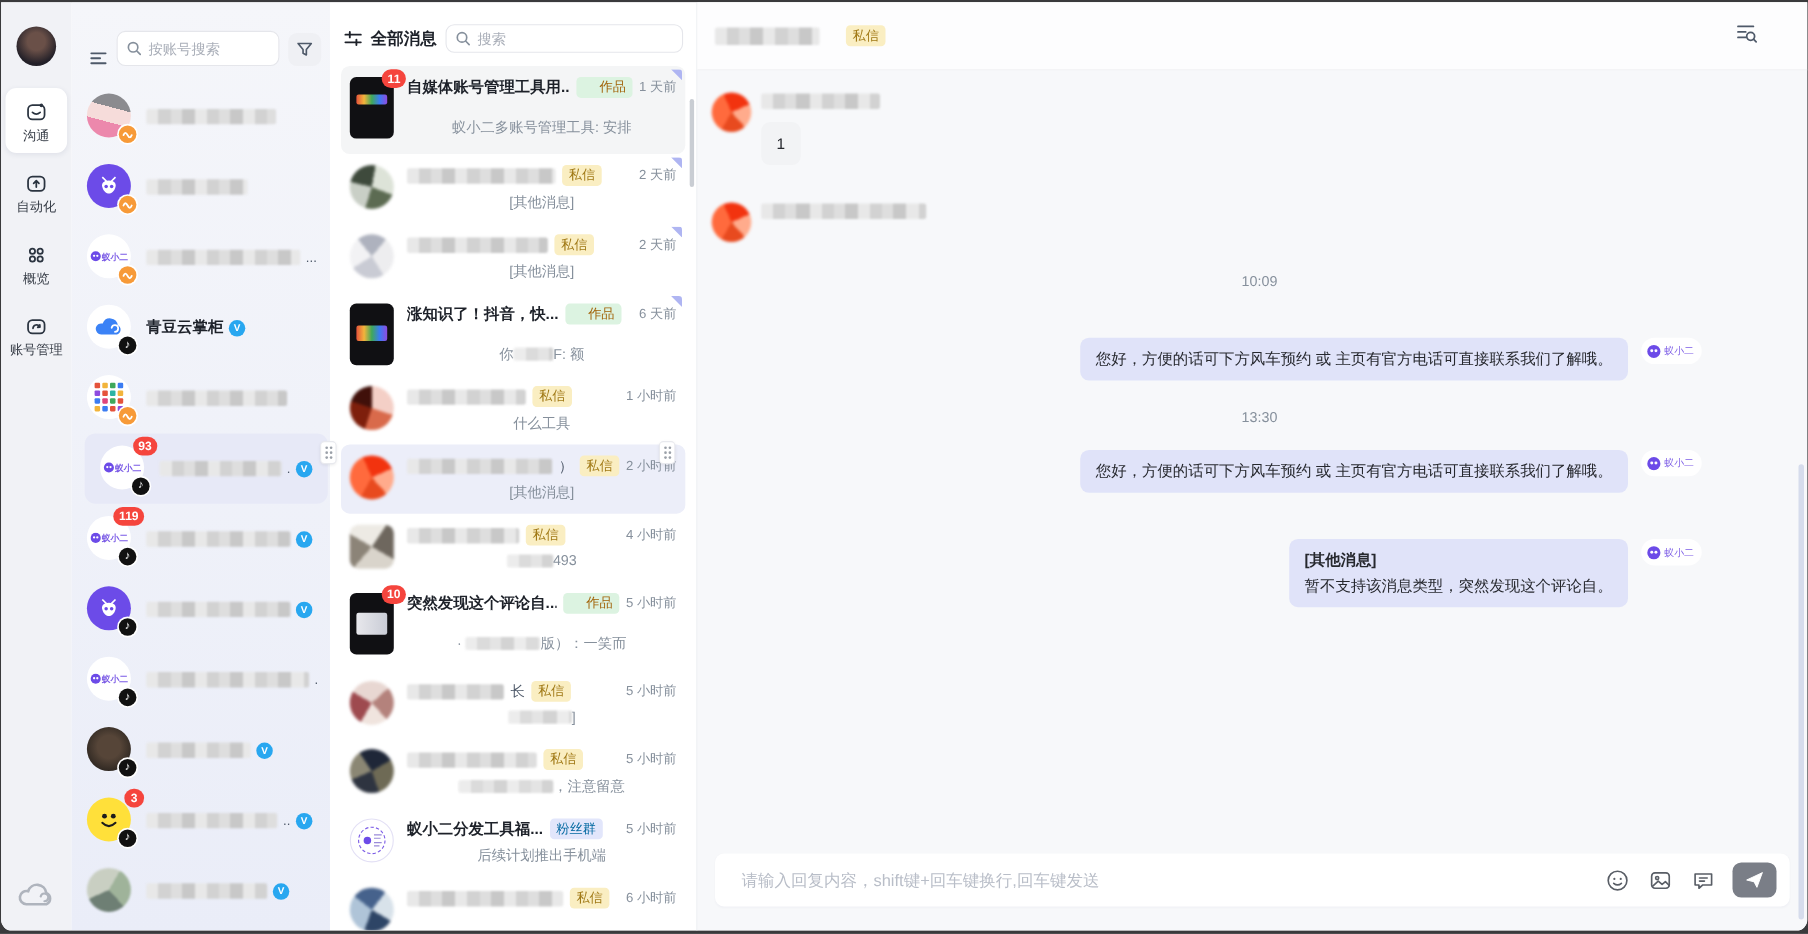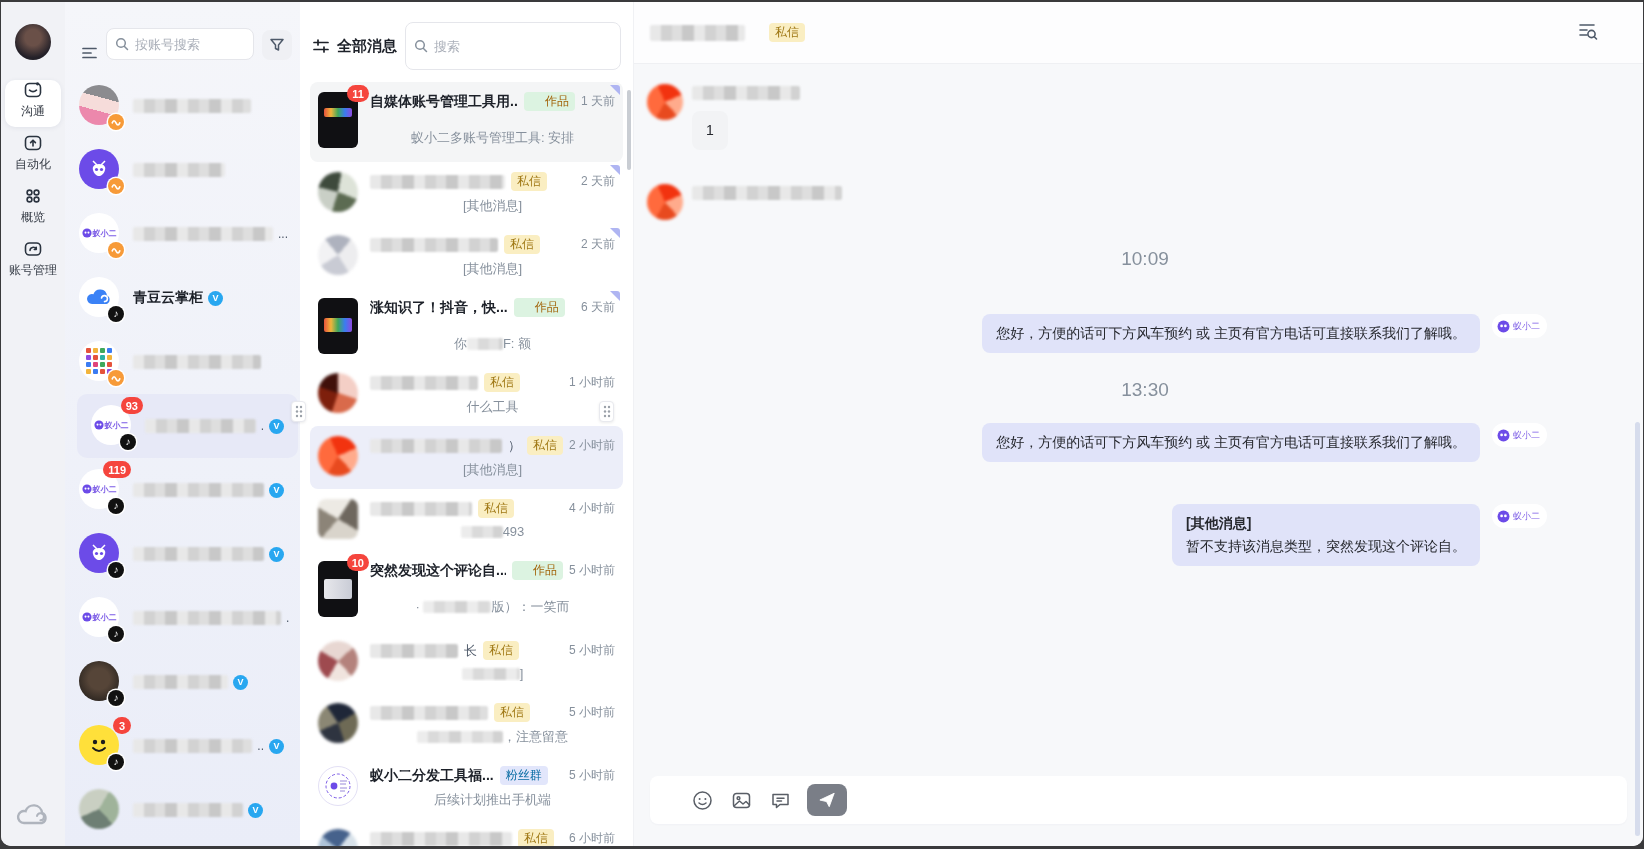--- a/index.html
+++ b/index.html
@@ -4,21 +4,21 @@
 <style>
   * { margin:0; padding:0; box-sizing:border-box; }
   html,body { width:1644px; height:849px; font-family:"Liberation Sans","DejaVu Sans",sans-serif; }
   body { background:#3a3a3c; position:relative; overflow:hidden; }
   .app { position:absolute; inset:2px 1px 3px 1px; background:#fff; border-radius:0 0 10px 10px; overflow:hidden; display:flex; }
 
   
   .rail { flex:0 0 64px; background:#F1F2F6; position:relative; padding-top:22px; }
   .rail-avatar { width:36px; height:36px; border-radius:50%; margin:0 auto 20px;
       background:radial-gradient(circle at 50% 38%, #6a5048 0 28%, #232028 70%); }
-  .nav-item { width:56px; margin:6px auto; padding:0 0 7px; border-radius:10px; text-align:center; cursor:pointer; }
+  .nav-item { width:56px; margin:6px auto; padding:12px 0 7px; border-radius:10px; text-align:center; cursor:pointer; }
   .nav-item.active { background:#fff; box-shadow:0 1px 5px rgba(40,50,90,.08); }
   .nav-item svg { display:block; margin:0 auto 3px; }
   .nav-label { font-size:12px; color:#353B45; letter-spacing:0; }
   .rail-logo { position:absolute; bottom:14px; left:50%; transform:translateX(-50%); }
 
   
   .acc-col { flex:0 0 235px; background:linear-gradient(180deg,#F5F6FA 0%,#EAEDF8 100%); position:relative; overflow:hidden; }
   .acc-head { display:flex; align-items:flex-end; padding:26px 8px 10px 16px; gap:8px; }
   .search-box { flex:1; height:32px; background:#fff; border:1px solid #E5E6EB; border-radius:8px; display:flex; align-items:center; padding:0 8px; gap:6px; }
   .search-box input { border:none; outline:none; width:100%; font-size:13px; color:#1D2129; background:transparent; font-family:inherit; }
@@ -82,21 +82,21 @@
   .chat-head-right { margin-left:auto; cursor:pointer; }
   .chat-scroll { flex:1; position:relative; padding:0 0 0 13px; overflow:hidden; }
   .cmsg { display:flex; }
   .cmsg .cav { width:36px; height:36px; border-radius:50%; flex:0 0 36px; }
   .cbody { margin-left:9px; }
   .cname { margin-bottom:9px; }
   .bubble { display:inline-block; background:#F2F3F5; border-radius:8px; padding:10px 14px; font-size:14px; color:#26282E; line-height:19px; }
   .cmsg.out { justify-content:flex-end; padding-right:96px; }
   .cmsg.out .bubble { background:#E0E3F9; }
   .sender-pill { margin-left:12px; align-self:flex-start; height:24px; background:#fff; border-radius:12px; display:flex; align-items:center; gap:3px; padding:0 7px 0 5px; color:#7B5BE6; font-size:9px; white-space:nowrap; }
-  .tstamp { text-align:center; font-size:19px; color:#86909C; }
+  .tstamp { text-align:center; font-size:13px; color:#86909C; }
   .input-bar { margin:0 16px 22px; height:48px; background:#fff; border-radius:8px; display:flex; align-items:center; padding:0 12px 0 24px; flex:0 0 48px; box-shadow:0 1px 2px rgba(30,40,80,.03); }
   .input-bar input { flex:1; border:none; outline:none; font-size:15px; color:#1D2129; background:transparent; font-family:inherit; }
   .input-bar input::placeholder { color:#B9BEC8; }
   .ic { margin-left:18px; cursor:pointer; display:flex; }
   .send-btn { margin-left:16px; width:40px; height:32px; background:#7A7E87; border-radius:8px; display:flex; align-items:center; justify-content:center; cursor:pointer; }
   .chat-scrollbar { position:absolute; right:3px; top:420px; bottom:10px; width:5px; border-radius:3px; background:#D6DCEC; }
 
   
   .av-anime { background:linear-gradient(195deg,#8B8B8F 0 34%,#F6DCDA 34% 62%,#EC88AC 62% 100%); }
   .av-ant { background:#6C4BE8; display:flex; align-items:center; justify-content:center; }
@@ -418,21 +418,21 @@
     <div class="msg-head">
       <div class="msg-filter">
         <span style="display:flex;">
           <svg width="18" height="16" viewBox="0 0 18 16" fill="none" stroke="#1D2129" stroke-width="1.7" stroke-linecap="round">
             <path d="M2 4.5 H16 M2 11.5 H16"></path>
               <path d="M6 2 V7 M12 9 V14"></path>
           </svg>
           </span>
         <span class="msg-filter-label">全部消息</span>
       </div>
-      <div class="search-box" style="height:48px;justify-content:center;">
+      <div class="search-box" style="height:26px;justify-content:center;">
         <span style="display:flex;">
           <svg width="14" height="14" viewBox="0 0 14 14" fill="none" stroke="#86909C" stroke-width="1.5">
               <circle cx="6" cy="6" r="4.3"></circle>
               <path d="M9.5 9.5 L12.5 12.5" stroke-linecap="round"></path>
             </svg>
           </span>
         <input placeholder="搜索" style="">
       </div>
     </div>
 
@@ -698,20 +698,21 @@
               <circle cx="8.5" cy="11" r="2.5" fill="#fff"></circle>
               <circle cx="15.5" cy="11" r="2.5" fill="#fff"></circle>
             </svg>
           <span>蚁小二</span>
           </span>
       </div>
 
     </div>
 
     <div class="input-bar">
+      <input placeholder="请输入回复内容，shift键+回车键换行,回车键发送" style="">
       <span class="ic">
         <svg width="21" height="21" viewBox="0 0 21 21" fill="none" stroke="#595E66" stroke-width="1.5" stroke-linecap="round">
             <circle cx="10.5" cy="10.5" r="8.5"></circle>
             <circle cx="7.6" cy="9" r="1" fill="#595E66" stroke="none"></circle>
             <circle cx="13.4" cy="9" r="1" fill="#595E66" stroke="none"></circle>
             <path d="M7 13 q3.5 3 7 0"></path>
           </svg>
         </span>
       <span class="ic">
         <svg width="21" height="21" viewBox="0 0 21 21" fill="none" stroke="#595E66" stroke-width="1.5" stroke-linecap="round" stroke-linejoin="round">

